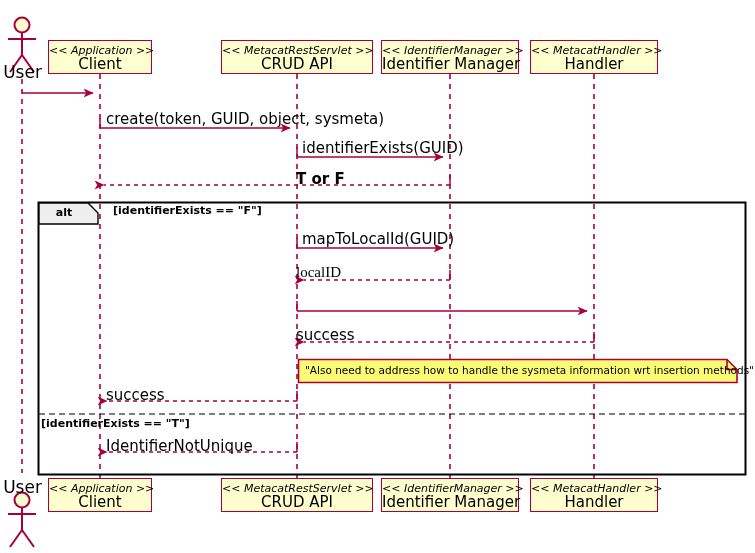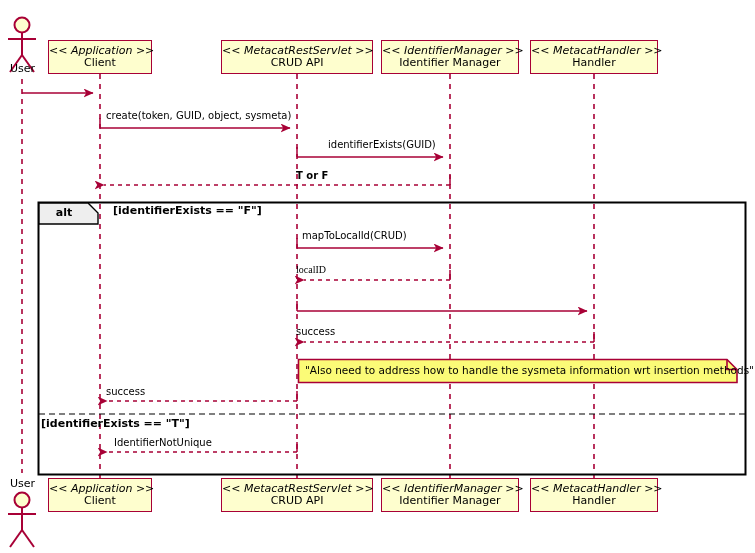--- a/index.html
+++ b/index.html
@@ -37,34 +37,34 @@
   }
   .pbox .stereo {
     display: block;
     font-style: italic;
     font-size: 11px;
     white-space: nowrap;
   }
   .pbox .pname {
     display: block;
     font-style: normal;
-    font-size: 11px;
+    font-size: 15px;
     white-space: nowrap;
     margin-top: 1px;
   }
   .actor-label {
     position: absolute;
-    font-size: 11px;
+    font-size: 17px;
     color: #000000;
     white-space: nowrap;
     text-align: center;
   }
   .msg-label {
     position: absolute;
-    font-size: 10px;
+    font-size: 15px;
     color: #000000;
     white-space: nowrap;
   }
   .frag-op {
     position: absolute;
     font-size: 11px;
     font-weight: bold;
     color: #000000;
     white-space: nowrap;
     text-align: center;
@@ -210,34 +210,34 @@
     <span class="pname">Identifier Manager</span>
   </div>
 
   <div class="pbox" style="left:530px; top:478px; width:128px; height:34px;">
     <span class="stereo">&lt;&lt; MetacatHandler &gt;&gt;</span>
     <span class="pname">Handler</span>
   </div>
 
   <div class="msg-label" style="left:106px; top:110px;">create(token, GUID, object, sysmeta)</div>
 
-  <div class="msg-label" style="left:302px; top:139px;margin-left:26px;">identifierExists(GUID)</div>
+  <div class="msg-label" style="left:302px; top:139px;">identifierExists(GUID)</div>
 
   <div class="msg-label" style="left:296px; top:170px;font-weight:bold;">T or F</div>
 
-  <div class="msg-label" style="left:302px; top:230px;">mapToLocalId(CRUD)</div>
+  <div class="msg-label" style="left:302px; top:230px;">mapToLocalId(GUID)</div>
 
   <div class="msg-label" style="left:296px; top:264px;font-family:Liberation Serif, serif;">localID</div>
 
 
   <div class="msg-label" style="left:296px; top:326px;">success</div>
 
   <div class="msg-label" style="left:106px; top:386px;">success</div>
 
-  <div class="msg-label" style="left:114px; top:437px;">IdentifierNotUnique</div>
+  <div class="msg-label" style="left:106px; top:437px;">IdentifierNotUnique</div>
 
   <div class="frag-op" style="left:39px; top:206px; width:50px;">alt</div>
 
   <div class="frag-guard" style="left:113px; top:204px;">[identifierExists == "F"]</div>
 
   <div class="frag-guard" style="left:41px; top:417px;">[identifierExists == "T"]</div>
 
   <div class="note-text" style="left:305px; top:364px;">"Also need to address how to handle the sysmeta information wrt insertion methods"</div>
 
 </div>

